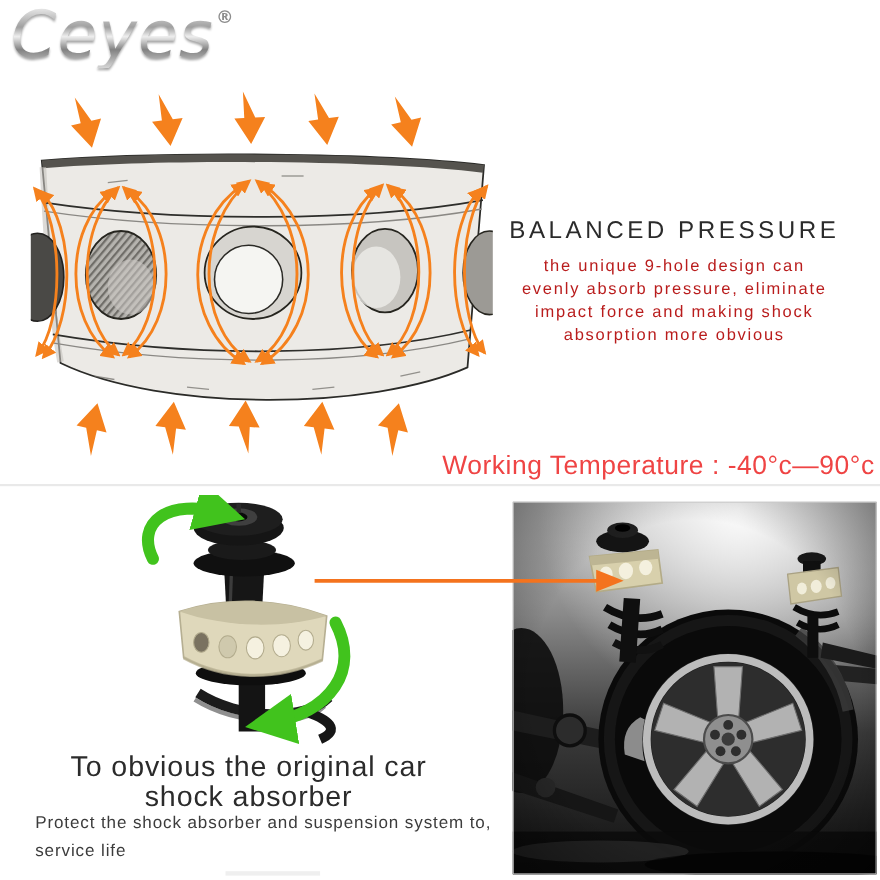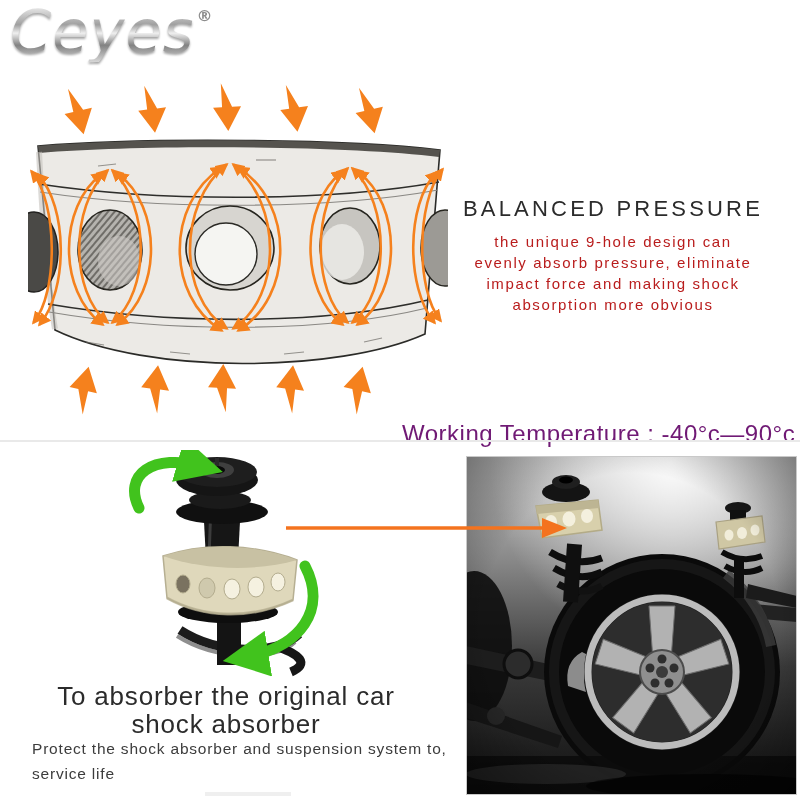--- a/index.html
+++ b/index.html
@@ -12,22 +12,22 @@
     background:linear-gradient(180deg,#fdfdfd 0%,#9f9f9f 38%,#efefef 52%,#828282 72%,#d6d6d6 100%);
     -webkit-background-clip:text;background-clip:text;color:transparent;
     filter:drop-shadow(0 2px 1px rgba(0,0,0,.35))}
   .logo-reg{font-family:"DejaVu Sans",sans-serif;font-weight:bold;font-size:16px;
     color:#8d8d8d;margin-left:2px;margin-top:4px}
   
   .bp{left:430px;top:196px;width:366px;text-align:center;color:#2b2b2b}
   .bp-title{font-size:22px;letter-spacing:3.2px;font-weight:400;white-space:nowrap}
   .bp-body{margin-top:9px;font-size:15px;letter-spacing:1.6px;line-height:21px;color:#b91c1c}
   
-  .wtemp{left:402px;top:420px;width:390px;font-size:24px;
-    letter-spacing:.5px;color:#701a75;white-space:nowrap}
+  .wtemp{left:402px;top:410px;width:390px;font-size:24px;
+    letter-spacing:.5px;color:#ef4444;white-space:nowrap}
   .divider{left:0;top:440px;width:800px;height:2px;background:#e9e9e9}
   
   .protect-h{left:0;top:682px;width:452px;text-align:center;font-size:26px;
     line-height:28px;color:#2b2b2b;letter-spacing:.8px}
   .protect-b{left:32px;top:736px;width:430px;font-size:15.5px;line-height:25px;
     color:#3c3c3c;letter-spacing:.8px}
   .bottom-strip{left:205px;top:792px;width:86px;height:4px;background:#efefef}
   svg{display:block}
 </style>
 </head>
@@ -257,21 +257,21 @@
       <path d="M180,116 C202,158 178,198 116,208" marker-end="url(#mg)"></path>
     </g>
   </svg>
 
   <svg class="abs" style="left:280px;top:514px" width="295" height="28" viewBox="0 0 295 28">
     <line x1="6" y1="14" x2="264" y2="14" stroke="#F4731E" stroke-width="3.5"></line>
     <path d="M262,4 L287,14 L262,24 Z" fill="#F4731E"></path>
   </svg>
 
   <div class="abs protect-h">
-    <div>To absorber the original car</div>
+    <div>To obvious the original car</div>
     <div>shock absorber</div>
   </div>
   <div class="abs protect-b">
     <div>Protect the shock absorber and suspension system to,</div>
     <div>service life</div>
   </div>
 
   <div class="abs bottom-strip"></div>
 </div>
 

